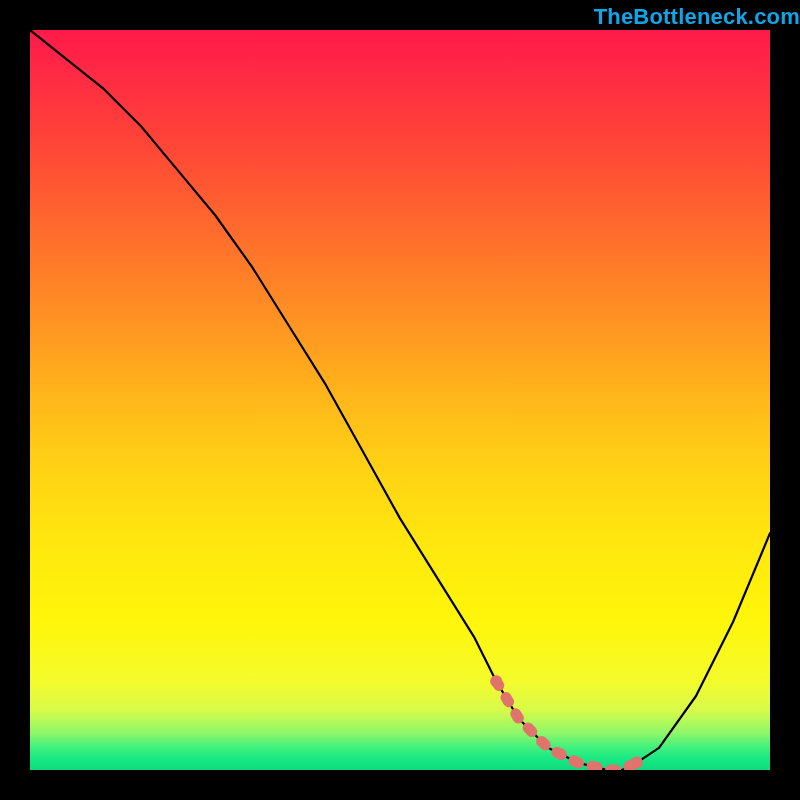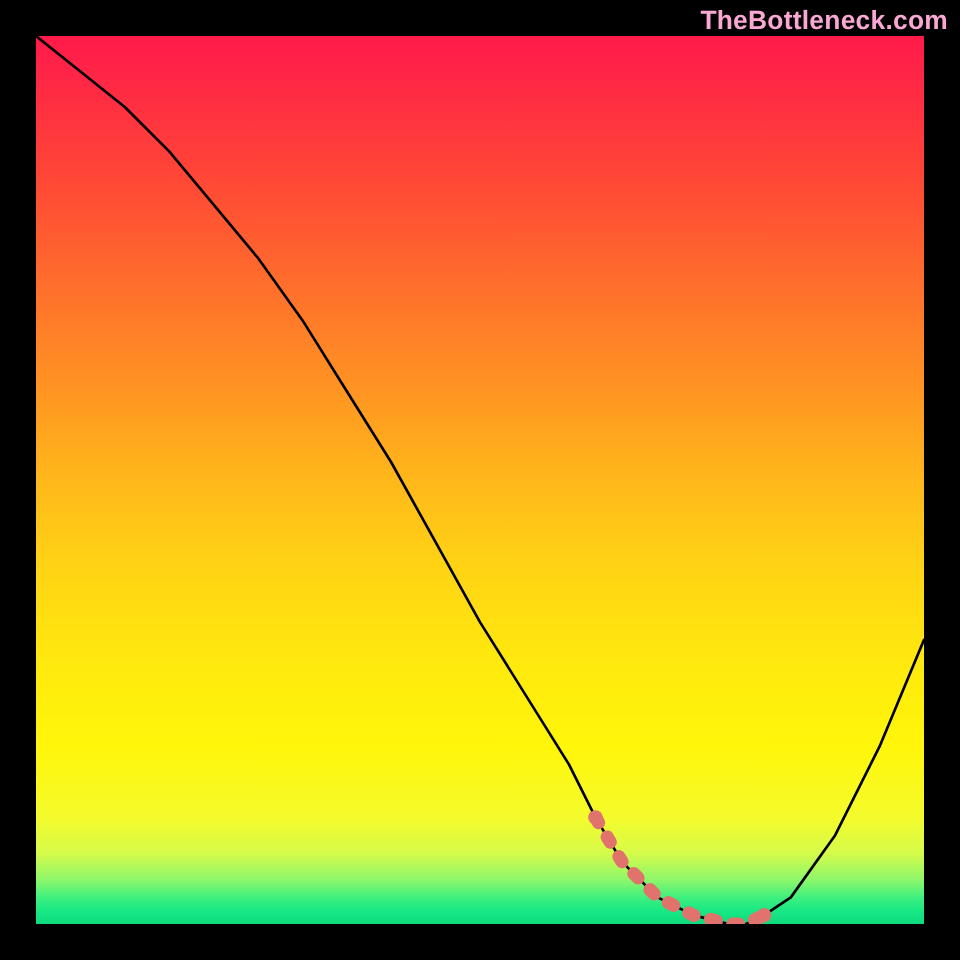--- a/index.html
+++ b/index.html
@@ -13,22 +13,22 @@
   }
   .frame {
     position: relative;
     width: 800px;
     height: 800px;
     background: #000;
   }
   .watermark {
     position: absolute;
     top: 4px;
-    right: 10px;
-    color: #f9a8d4;
+    right: 0;
+    color: #0ea5e9;
     font-size: 22px;
     font-weight: 600;
     letter-spacing: 0.2px;
     z-index: 5;
   }
   .plot-area {
     position: absolute;
     left: 30px;
     top: 30px;
     width: 740px;

